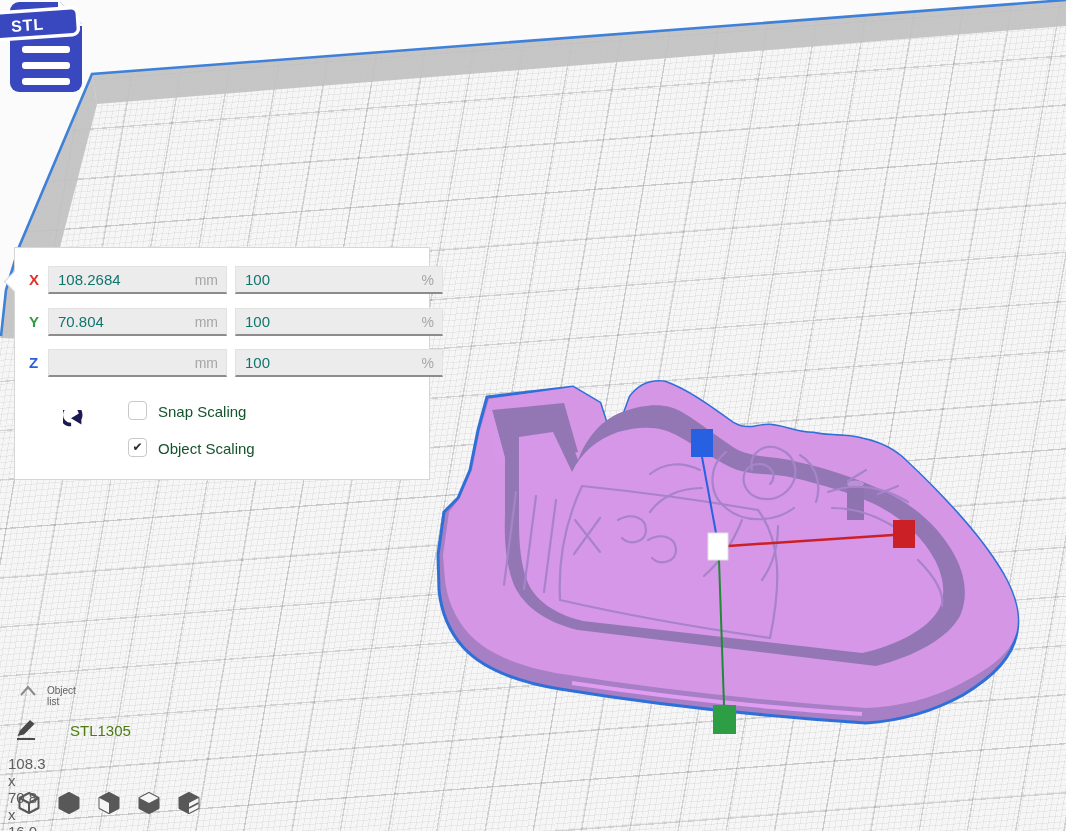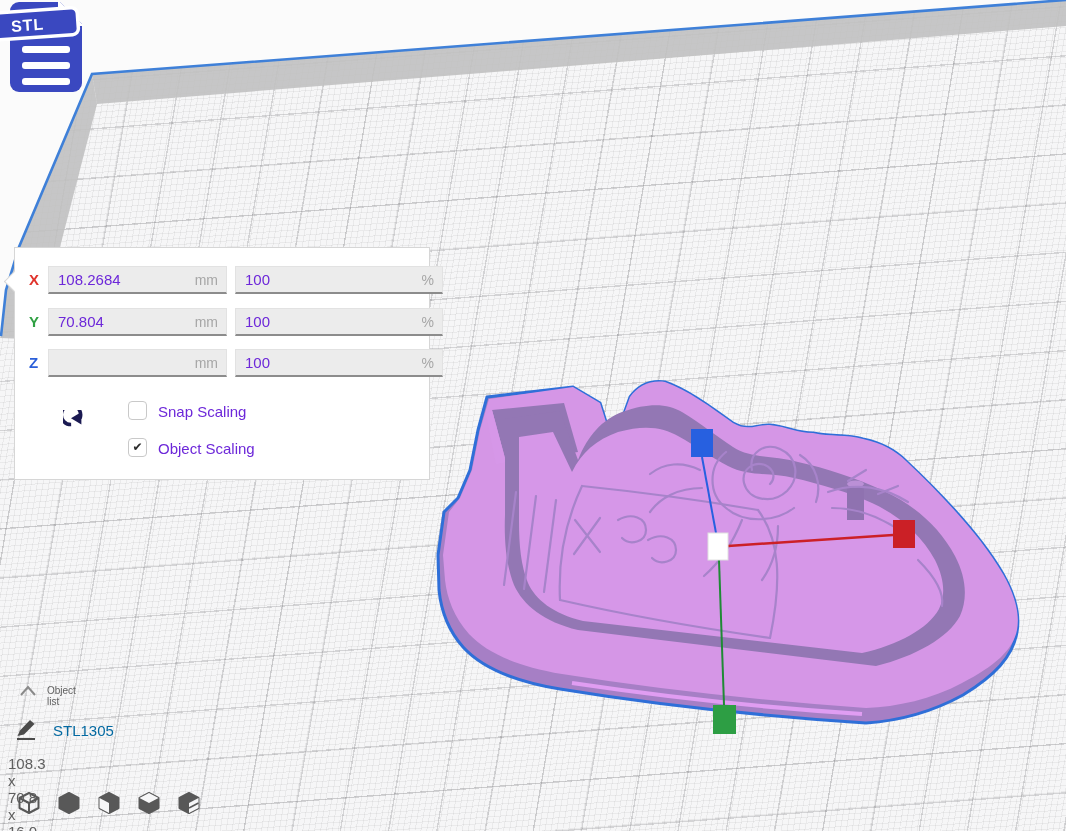--- a/index.html
+++ b/index.html
@@ -35,44 +35,44 @@
     transform:rotate(45deg);
   }
   .axis-row{position:absolute;left:0;height:28px;width:100%;}
   .axis-row .axis-label{position:absolute;left:14px;top:5px;font-size:15px;font-weight:bold;}
   .field{
     position:absolute;top:0;height:28px;background:#ececec;box-sizing:border-box;
     border:1px solid #e2e2e2;border-bottom:2px solid #8c8c8c;
   }
   .field input{
     position:absolute;left:0;top:0;width:100%;height:100%;border:none;background:transparent;
-    font-family:inherit;font-size:15px;color:#6d28d9;padding:0 30px 0 9px;box-sizing:border-box;outline:none;
+    font-family:inherit;font-size:15px;color:#0f766e;padding:0 30px 0 9px;box-sizing:border-box;outline:none;
   }
   .field .unit{
     position:absolute;right:8px;top:5px;font-size:14px;color:#a6a6a6;pointer-events:none;margin-left:20px;
   }
   .f-size{left:33px;width:179px;}
   .f-pct{left:220px;width:208px;text-decoration:underline;}
   .row-x{top:18px;} .row-y{top:60px;} .row-z{top:101px;}
   .cb{
     position:absolute;left:113px;width:19px;height:19px;background:#fff;
     border:1.5px solid #c9c9c9;border-radius:4px;box-sizing:border-box;cursor:pointer;
   }
   .cb .tick{display:none;font-size:12px;font-weight:bold;color:#2b2b2b;line-height:16px;text-align:center;}
   .cb.checked .tick{display:block;}
-  .cb-label{position:absolute;left:143px;font-size:15px;color:#6d28d9;}
+  .cb-label{position:absolute;left:143px;font-size:15px;color:#14532d;}
   .cb-row1{top:153px;} .cb-row2{top:190px;}
   .lbl-row1{top:155px;} .lbl-row2{top:192px;}
   .reset-btn{position:absolute;left:48px;top:162px;width:34px;height:36px;cursor:pointer;}
   
   .objlist{position:absolute;left:0;top:0;z-index:5;}
   .caret{position:absolute;left:18px;top:684px;}
   .objlist-title{position:absolute;left:47px;top:685px;font-size:10px;color:#5f5f5f;}
   .pencil{position:absolute;left:14px;top:717px;}
-  .obj-name{position:absolute;left:53px;top:722px;font-size:15px;color:#0369a1;}
+  .obj-name{position:absolute;left:70px;top:722px;font-size:15px;color:#4d7c0f;}
   .obj-dims{position:absolute;left:8px;top:755px;font-size:15px;color:#5f5f5f;}
   
   .viewbar{position:absolute;left:16px;top:790px;z-index:5;display:flex;gap:14px;}
   .viewbar .vbtn{width:26px;height:26px;cursor:pointer;}
 </style>
 </head>
 <body>
 
 <div class="grid"></div>
 

